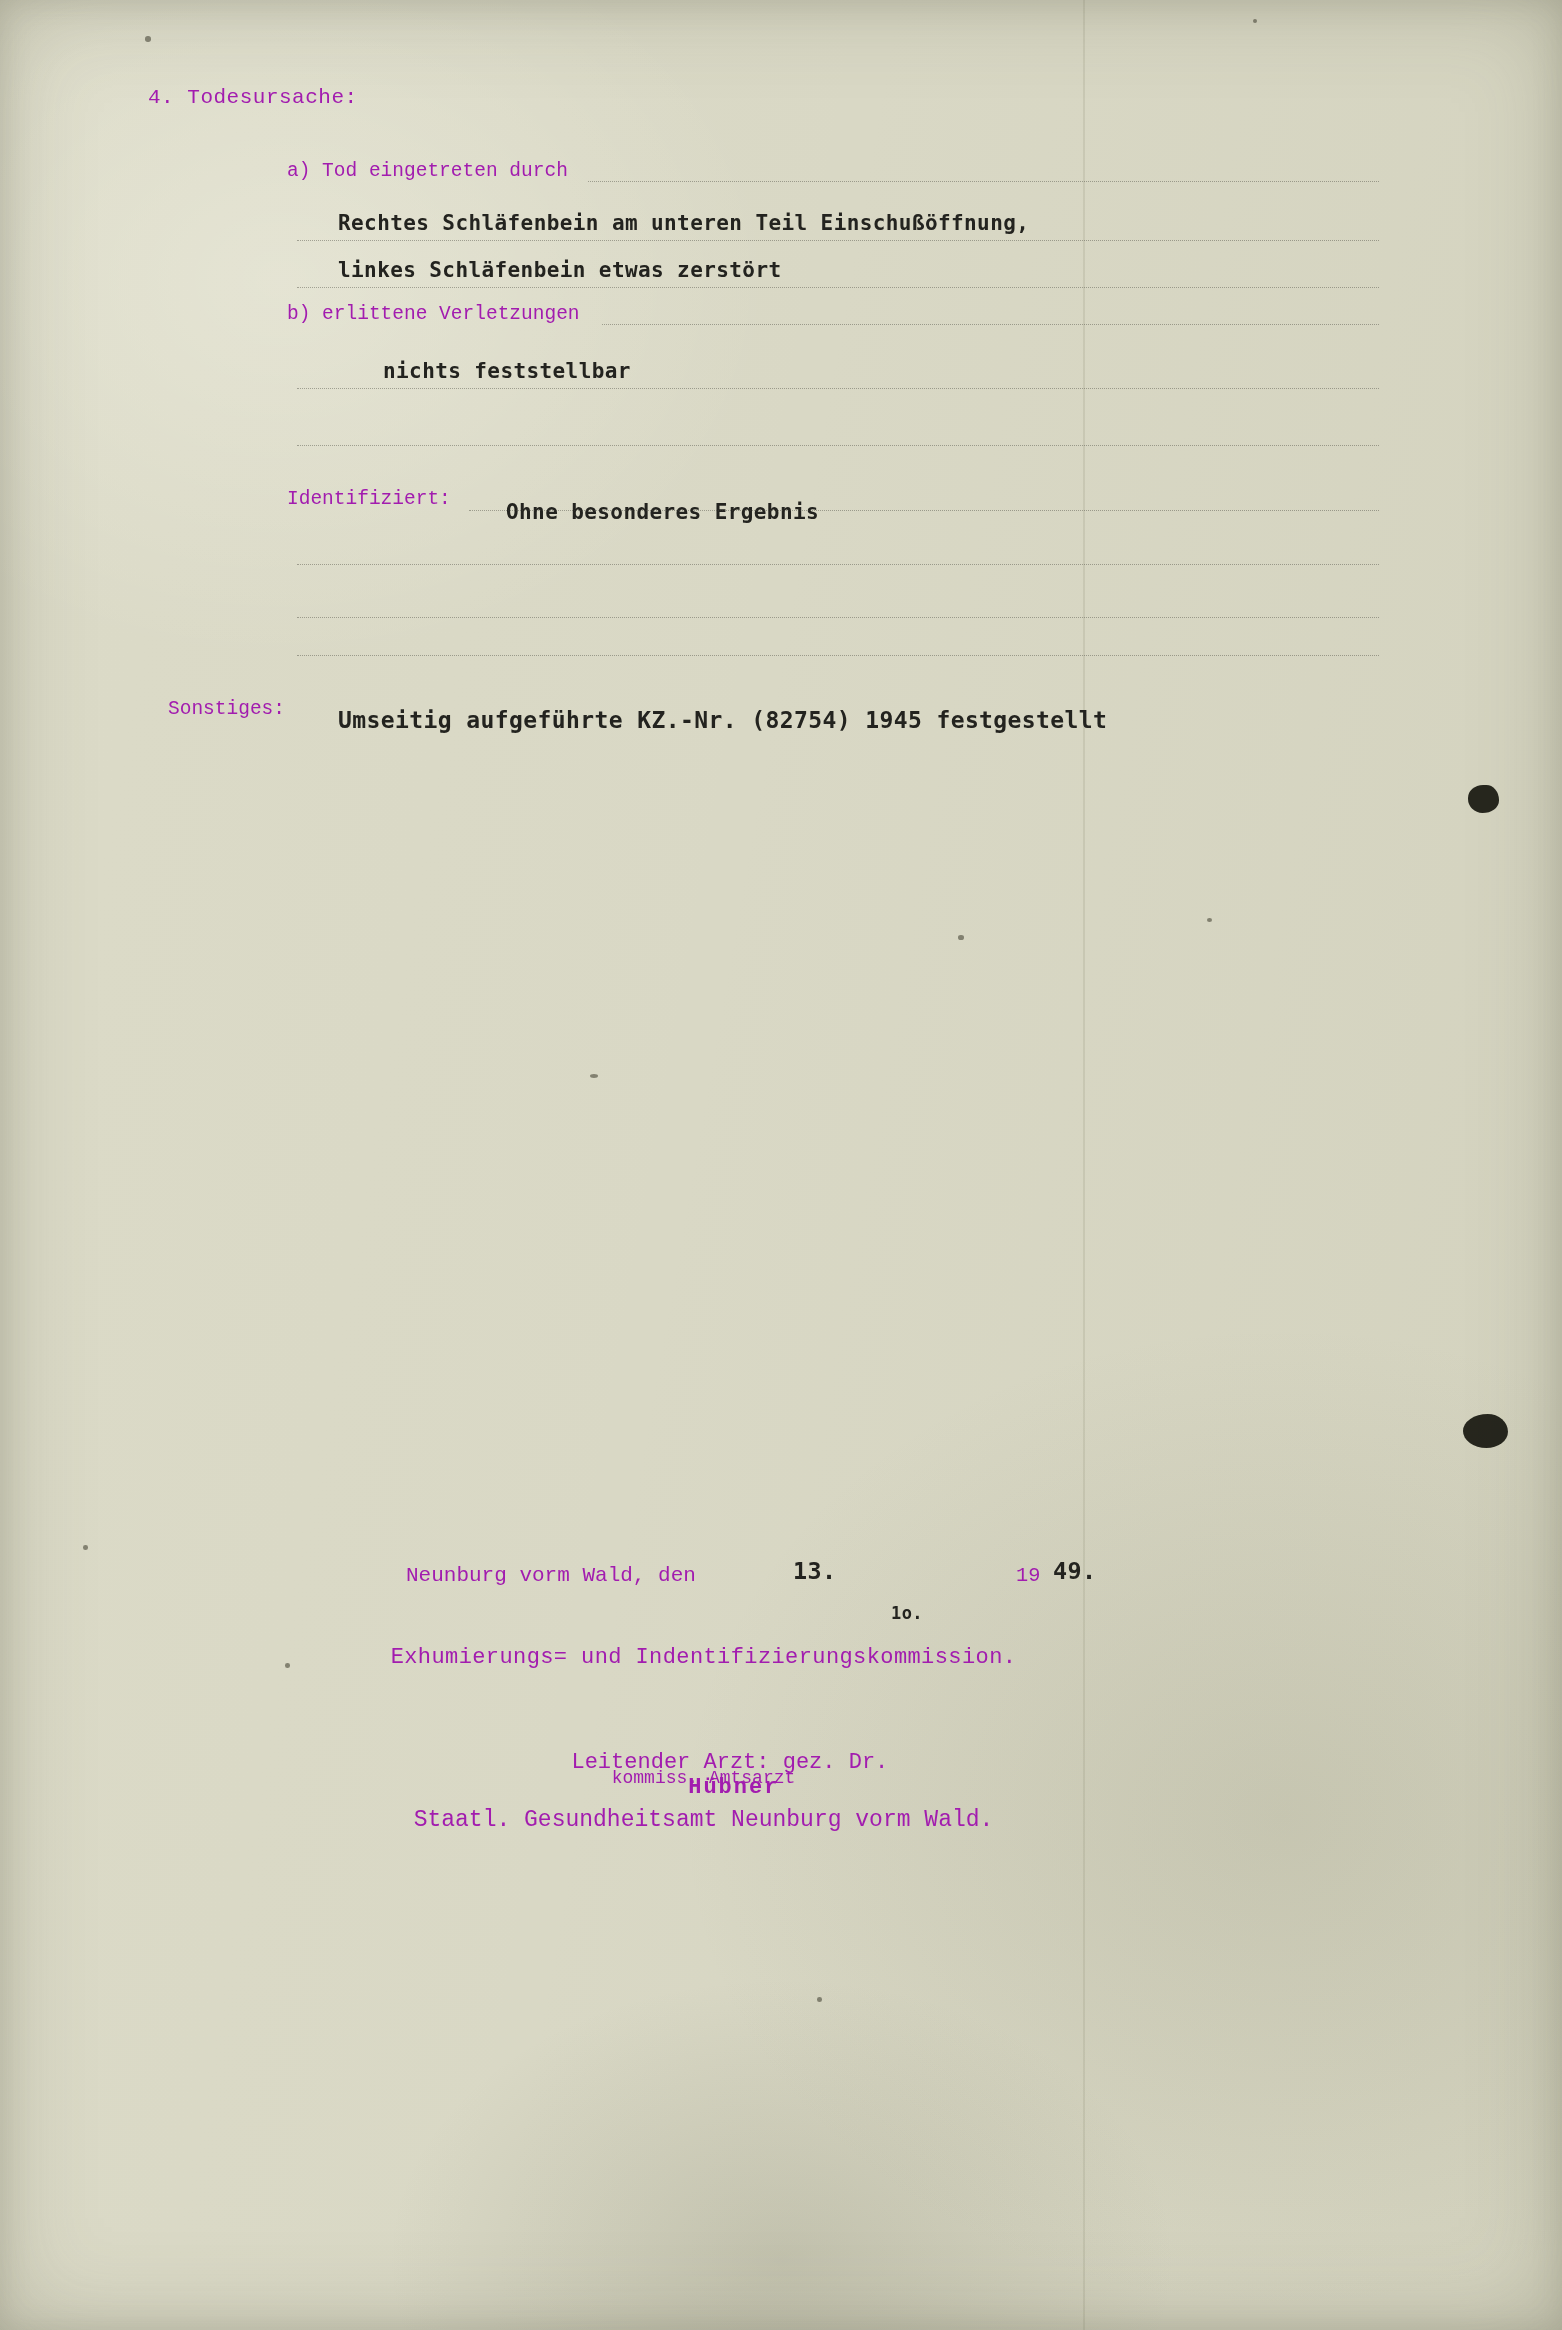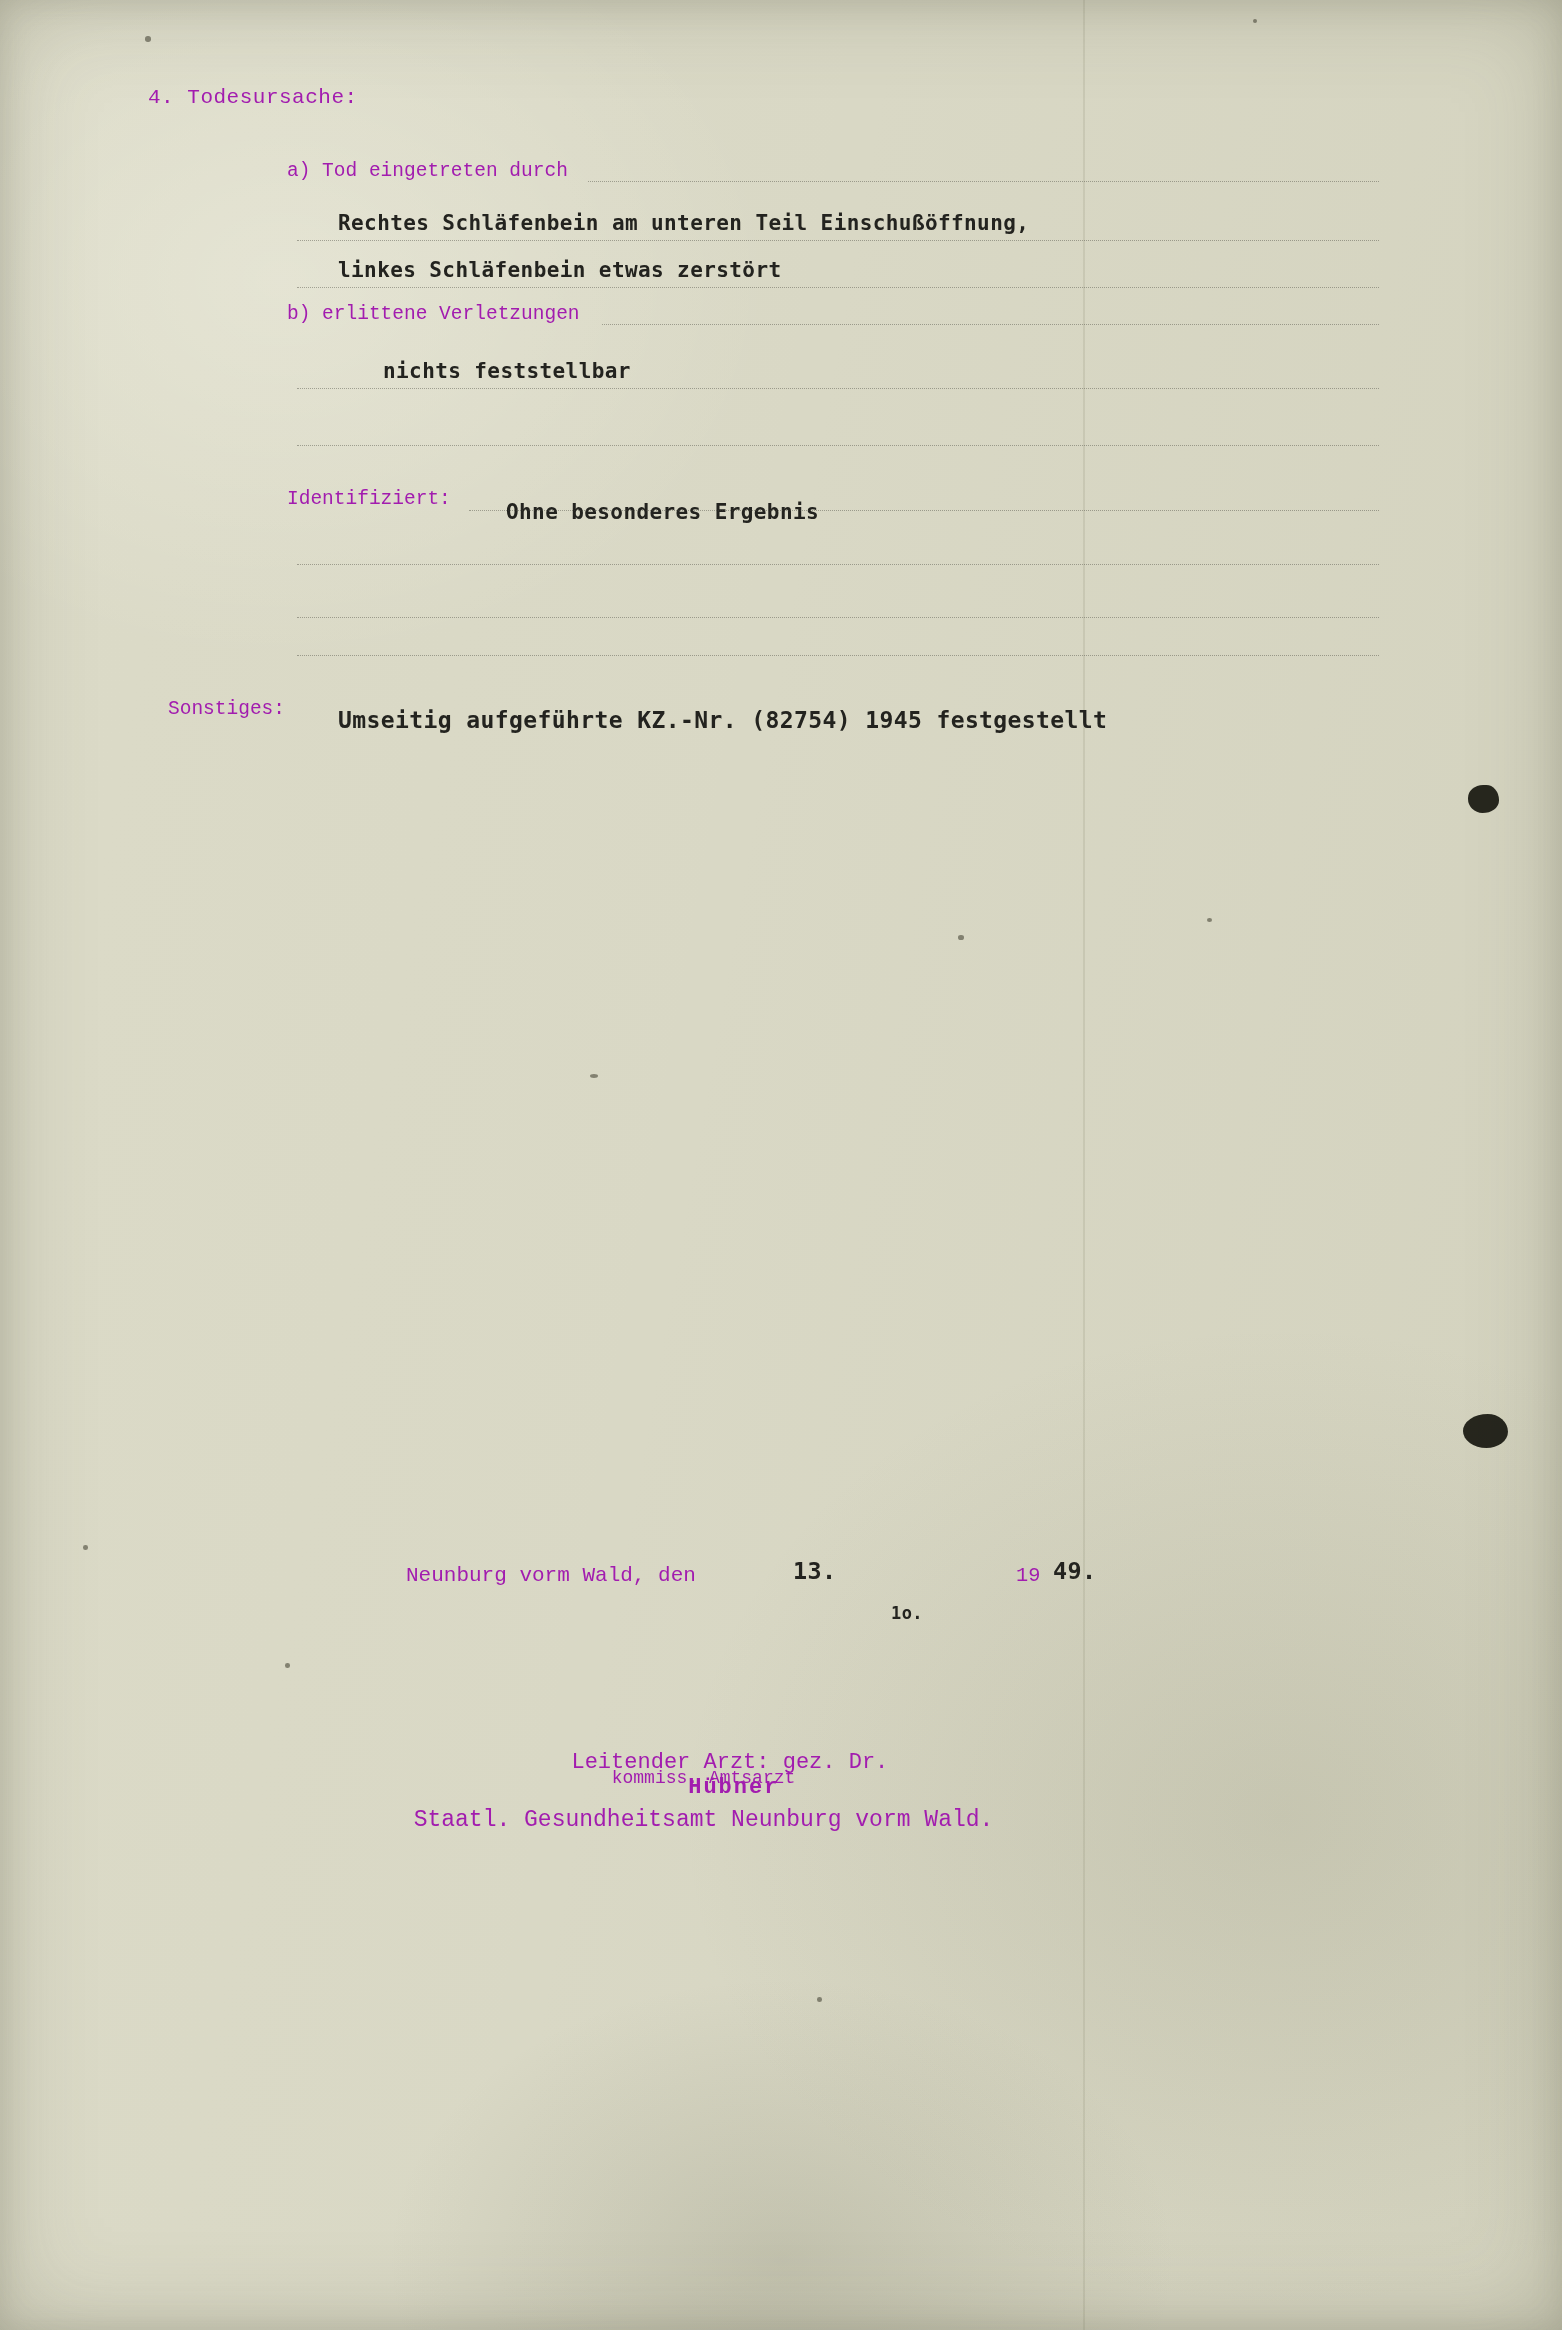--- a/index.html
+++ b/index.html
@@ -141,20 +141,21 @@
   <div class="speck" style="left:285px; top:1663px; width:4.7px; height:4.7px;"></div>
   <div class="speck" style="left:1207px; top:918px; width:4.7px; height:3.9px;"></div>
   <div class="speck" style="left:817px; top:1997px; width:4.7px; height:4.7px;"></div>
 
   <div class="abs printed" style="left:406px; top:1564px; font-size:21px;">Neunburg vorm Wald, den</div>
   <div class="abs typed" style="left:793px; top:1557px; font-size:23.4px;">13.</div>
   <div class="abs typed" style="left:891px; top:1557px; font-size:17px;margin-top:46px;">1o.</div>
   <div class="abs printed" style="left:1016px; top:1564px; font-size:20.3px;">19</div>
   <div class="abs typed" style="left:1053px; top:1557px; font-size:23.4px;">49.</div>
 
+  <div class="abs printed footer-line" style="left:313px; top:1645px; width:781px; font-size:22px; letter-spacing:0.4px;">Exhumierungs= und Indentifizierungskommission.</div>
 
   <div class="abs printed footer-line" style="left:313px; top:1725px; width:781px; font-size:22px;">
     <span>Leitender Arzt: gez. Dr.</span>
     <span style="font-weight:700; letter-spacing:2px; margin-left:7.8px;">Hübner</span>
   </div>
 
   <div class="abs printed footer-line" style="left:313px; top:1768px; width:781px; font-size:18px;">kommiss. Amtsarzt</div>
 
   <div class="abs printed footer-line" style="left:313px; top:1807px; width:781px; font-size:23px;">Staatl. Gesundheitsamt Neunburg vorm Wald.</div>
 

